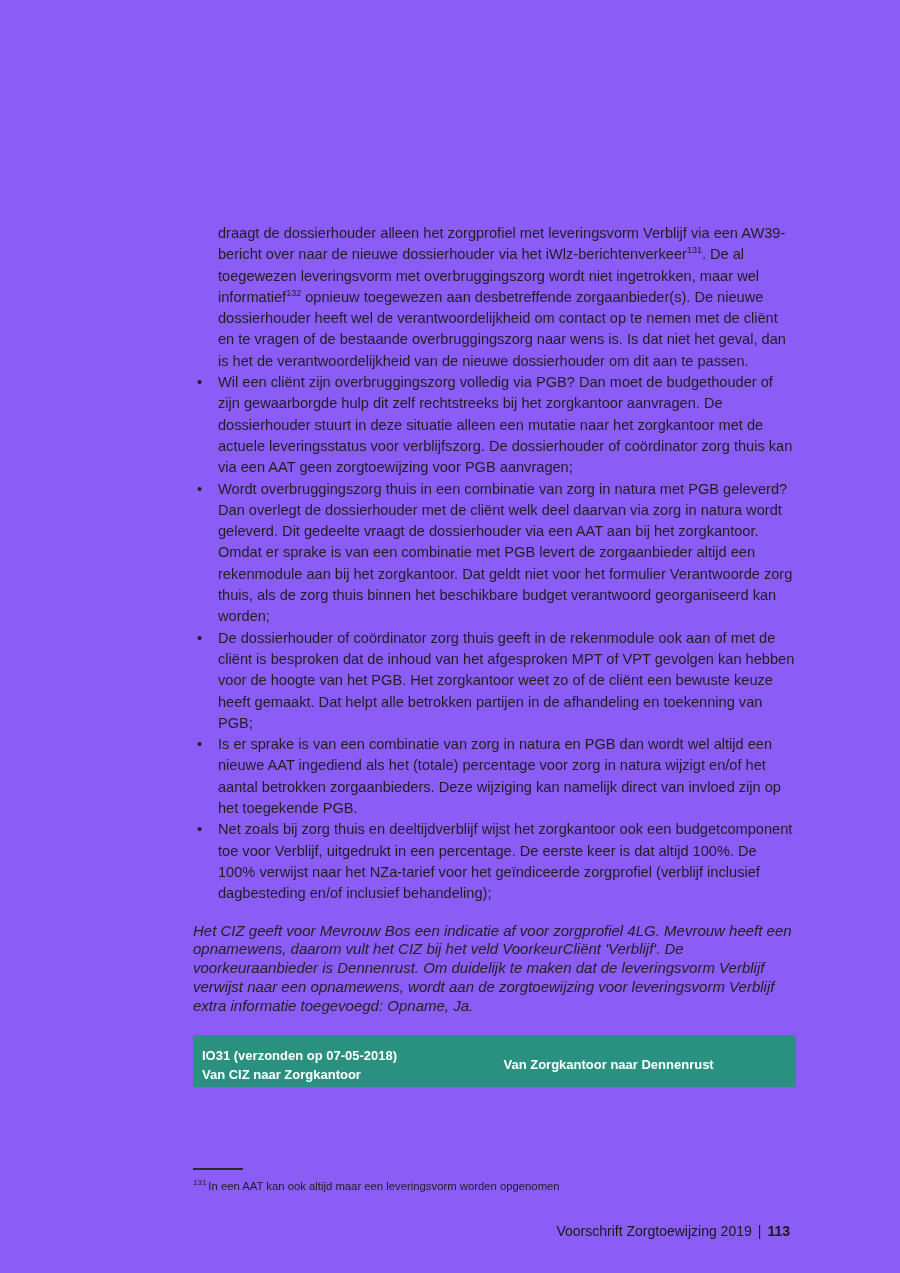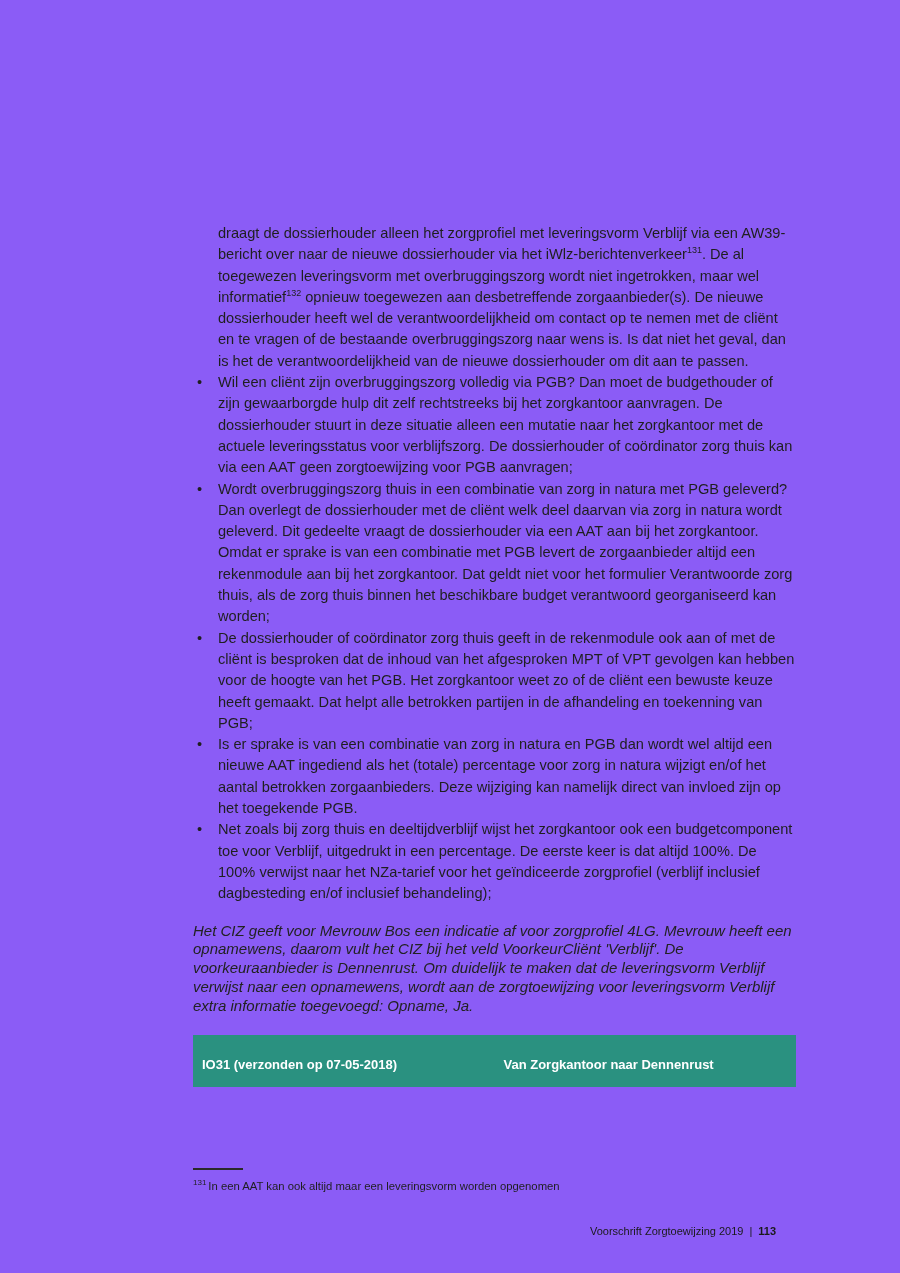--- a/index.html
+++ b/index.html
@@ -96,23 +96,23 @@
     color: #1f1f1f;
   }
   .footnote .fn-marker {
     font-size: 8px;
     vertical-align: super;
     line-height: 0;
     margin-right: 2px;
   }
   .page-footer {
     position: absolute;
-    right: 124px;
+    right: 110px;
     top: 1223px;
-    font-size: 11px;
+    font-size: 14px;
     line-height: 16px;
     color: #1a1a1a;
     white-space: nowrap;
   }
   .page-footer .sep { margin: 0 6px; color: #1a1a1a; }
   .page-footer .pagenum { font-weight: bold; }
 </style>
 </head>
 <body>
 
@@ -133,20 +133,21 @@
 
     <ul class="bullets">
       <li><span class="bullet-dot">•</span><span>Net zoals bij zorg thuis en deeltijdverblijf wijst het zorgkantoor ook een budgetcomponent toe voor Verblijf, uitgedrukt in een percentage. De eerste keer is dat altijd 100%. De 100% verwijst naar het NZa-tarief voor het geïndiceerde zorgprofiel (verblijf inclusief dagbesteding en/of inclusief behandeling);</span></li>
     </ul>
 
     <p class="example-note">Het CIZ geeft voor Mevrouw Bos een indicatie af voor zorgprofiel 4LG. Mevrouw heeft een opnamewens, daarom vult het CIZ bij het veld VoorkeurCliënt 'Verblijf'. De voorkeuraanbieder is Dennenrust. Om duidelijk te maken dat de leveringsvorm Verblijf verwijst naar een opnamewens, wordt aan de zorgtoewijzing voor leveringsvorm Verblijf extra informatie toegevoegd: Opname, Ja.</p>
 
     <div class="msg-table" style="background: rgb(42, 145, 128); color: rgb(255, 255, 255);">
       <div class="msg-cell">
         <div>IO31 (verzonden op 07-05-2018)</div>
+        <div>Van CIZ naar Zorgkantoor</div>
       </div>
       <div class="msg-cell">
         <div>Van Zorgkantoor naar Dennenrust</div>
       </div>
     </div>
 
   </div>
 
   <div class="footnotes">
     <div class="fn-rule"></div>

